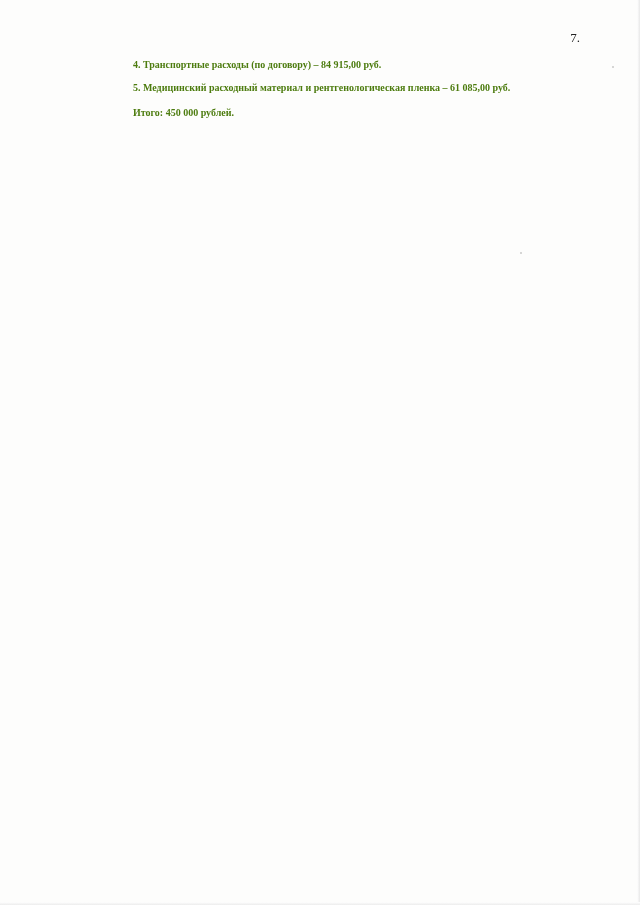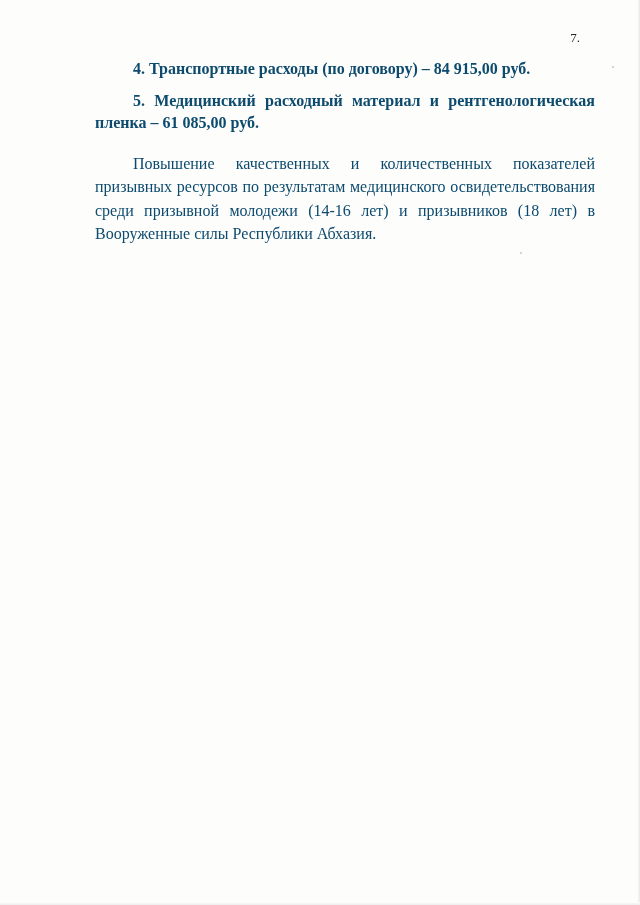--- a/index.html
+++ b/index.html
@@ -29,25 +29,25 @@
     color: #222;
   }
   .content {
     position: absolute;
     left: 95px;
     top: 58px;
     width: 500px;
   }
   .para {
     margin: 0 0 9px 0;
-    font-size: 16px;
+    font-size: 10px;
     line-height: 1.42;
     text-align: justify;
     text-indent: 38px;
-    color: #0c4a6e;
+    color: #4d7c0f;
   }
   .para.bold {
     font-weight: bold;
   }
   .para.section-heading {
     font-weight: bold;
     margin-top: 22px;
     margin-bottom: 11px;
   }
   .para.itogo {
@@ -95,23 +95,23 @@
 <div class="page">
 
   <div class="page-number">7.</div>
 
   <div class="content">
 
     <p class="para bold">4. Транспортные расходы (по договору) – 84 915,00 руб.</p>
 
     <p class="para bold spaced">5. Медицинский расходный материал и рентгенологическая пленка – 61 085,00 руб.</p>
 
+    <p class="para bold itogo">Итого:  450 000 рублей.</p>
 
 
-    <p class="para body-text">Повышение качественных и количественных показателей призывных ресурсов по результатам медицинского освидетельствования среди призывной молодежи (14-16 лет) и призывников (18 лет) в Вооруженные силы Республики Абхазия.</p>
 
   </div>
 
   <div class="edge-mark edge-right"></div>
   <div class="edge-mark edge-bottom"></div>
   <div class="speck" style="left:520px; top:252px;"></div>
   <div class="speck" style="left:612px; top:66px;"></div>
 
 </div>
 

